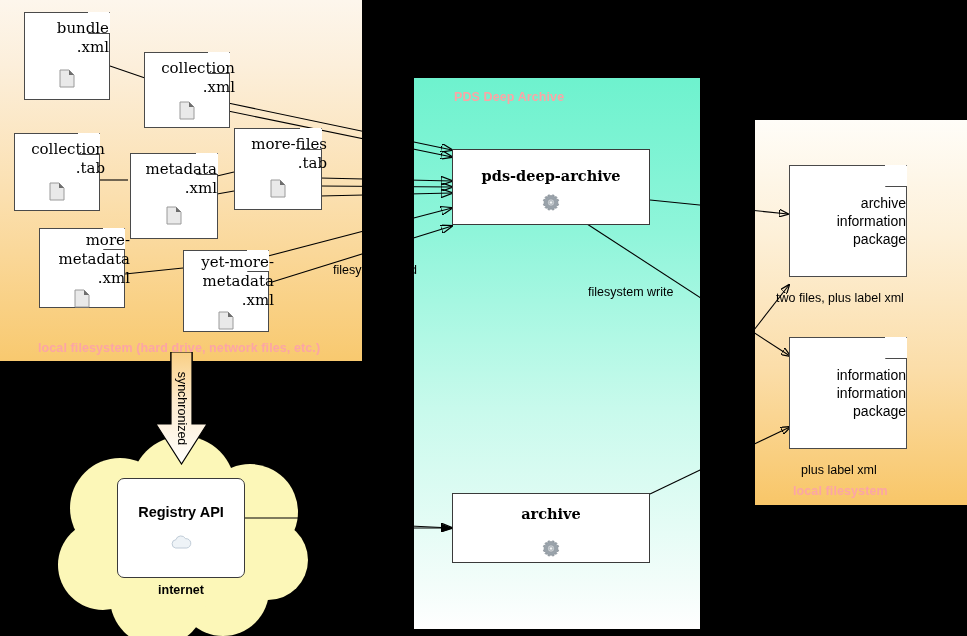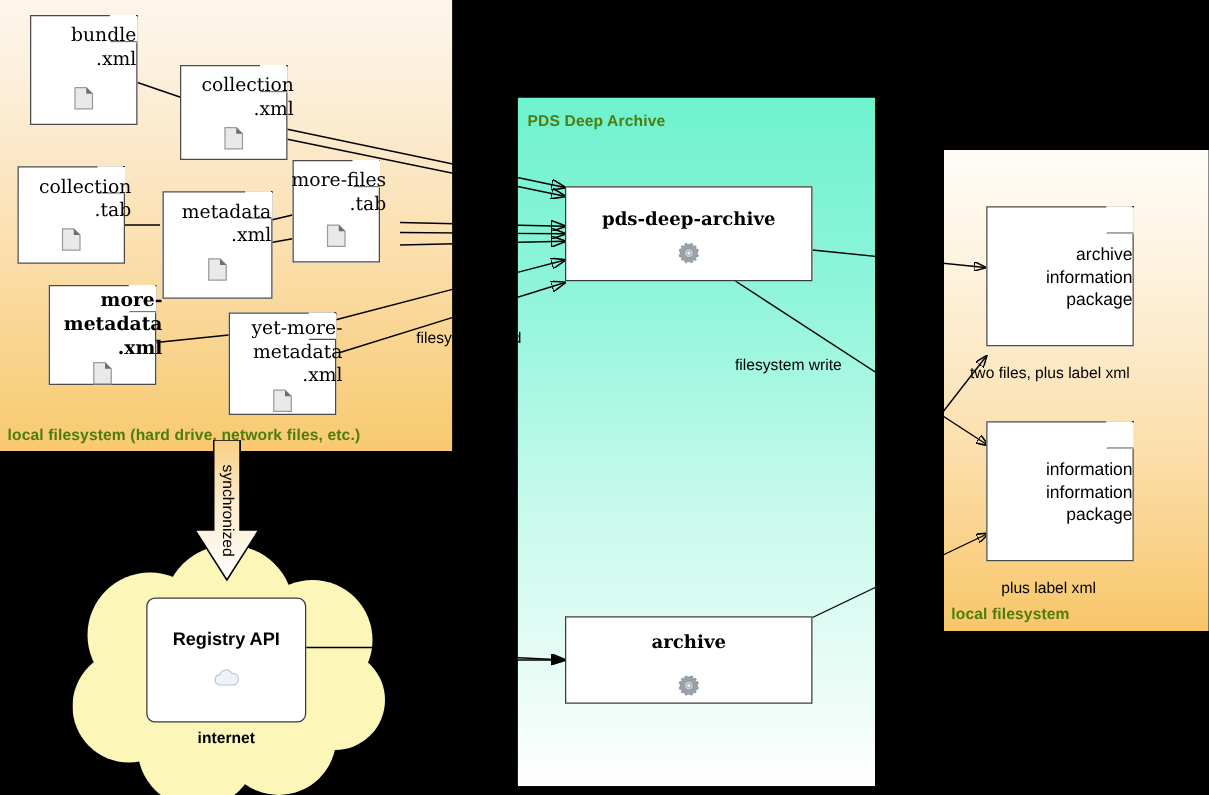--- a/index.html
+++ b/index.html
@@ -9,22 +9,22 @@
 
   
   .panel{position:absolute;box-sizing:border-box;}
   #panel-local{left:0;top:0;width:362px;height:361px;
        background:linear-gradient(to bottom,#fdf6ec 0%,#fcefdb 18%,#fbdfae 55%,#f8c96f 100%);}
   #panel-deep{left:414px;top:78px;width:286px;height:551px;
        background:linear-gradient(to bottom,#6ef2ce 0%,#8ff5da 28%,#c8faec 60%,#f3fdfa 92%,#ffffff 100%);}
   #panel-right{left:755px;top:120px;width:212px;height:385px;
        background:linear-gradient(to bottom,#fffdf8 0%,#fdf0d8 30%,#fbdda8 65%,#f8c668 100%);}
 
-  .panel-title{position:absolute;font-size:12.5px;font-weight:bold;color:#4d7c0f;
-       letter-spacing:.1px;white-space:nowrap;}
+  .panel-title{position:absolute;font-size:12.5px;font-weight:bold;color:#fca5a5;
+       letter-spacing:.1px;white-space:nowrap;margin-left:32px;}
   #title-local{left:6px;top:341px;}
   #title-deep{left:422px;top:90px;}
   #title-right{left:761px;top:484px;}
 
   
   svg.edges{position:absolute;left:0;top:0;width:967px;height:636px;overflow:visible;}
   svg.edges path,svg.edges line{stroke:#000;stroke-width:1.1px;fill:none;}
 
   
   .gap{position:absolute;background:#000;}
@@ -180,35 +180,35 @@
     <div class="ftext">
       <div>metadata</div>
         <div>.xml</div>
     </div>
     <svg class="docglyph" style="top:52px;" viewBox="0 0 16 19">
       <path d="M1,1 h9 l5,5 v12 h-14 z" fill="#e9e9e9" stroke="#9a9a9a" stroke-width="1"></path>
       <path d="M10,1 v5 h5 z" fill="#6e6e6e"></path>
     </svg>
   </div>
 
-  <div class="filenode" style="left:234px;top:128px;width:70px;height:82px;">
+  <div class="filenode" style="left:234px;top:128px;width:88px;height:82px;">
     <div class="fold"></div>
     <div class="ftext" style="left:-6px;right:-6px;">
       <div>more-files</div>
         <div>.tab</div>
     </div>
     <svg class="docglyph" style="top:50px;" viewBox="0 0 16 19">
       <path d="M1,1 h9 l5,5 v12 h-14 z" fill="#e9e9e9" stroke="#9a9a9a" stroke-width="1"></path>
       <path d="M10,1 v5 h5 z" fill="#6e6e6e"></path>
     </svg>
   </div>
 
   <div class="filenode" style="left:39px;top:228px;width:86px;height:80px;">
     <div class="fold"></div>
-    <div class="ftext" style="left:-6px;right:-6px;top:2px;font-weight:bold;">
+    <div class="ftext" style="left:-6px;right:-6px;top:2px;">
       <div>more-</div>
         <div>metadata</div>
         <div>.xml</div>
     </div>
     <svg class="docglyph" style="top:60px;" viewBox="0 0 16 19">
       <path d="M1,1 h9 l5,5 v12 h-14 z" fill="#e9e9e9" stroke="#9a9a9a" stroke-width="1"></path>
       <path d="M10,1 v5 h5 z" fill="#6e6e6e"></path>
     </svg>
   </div>
 

